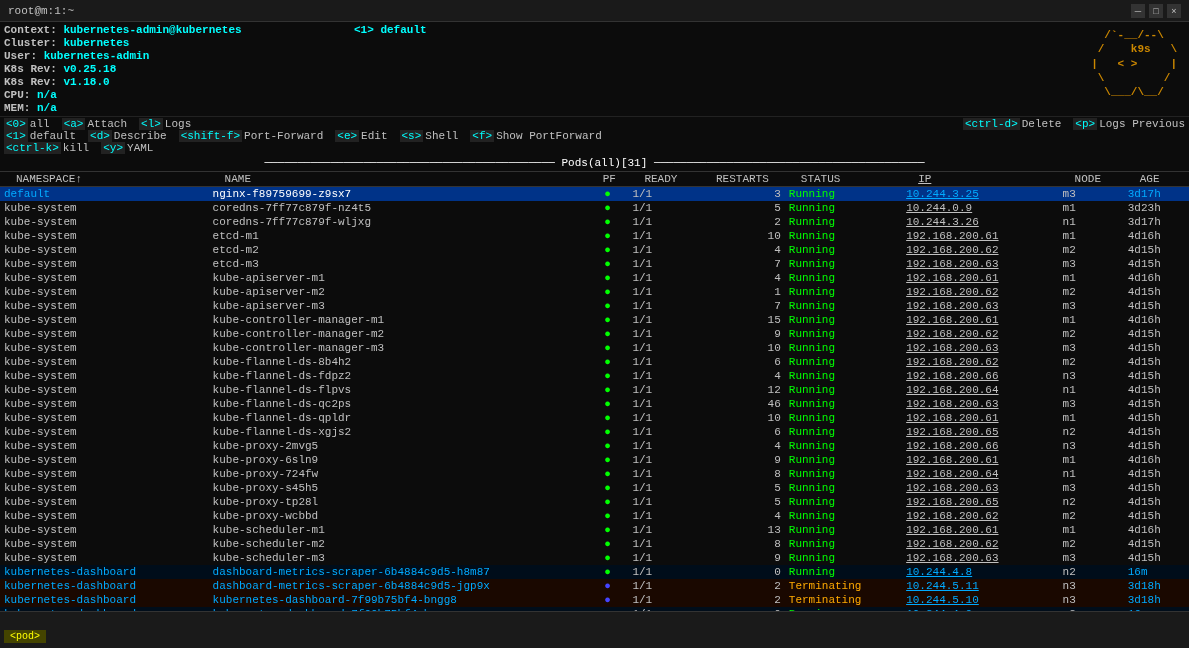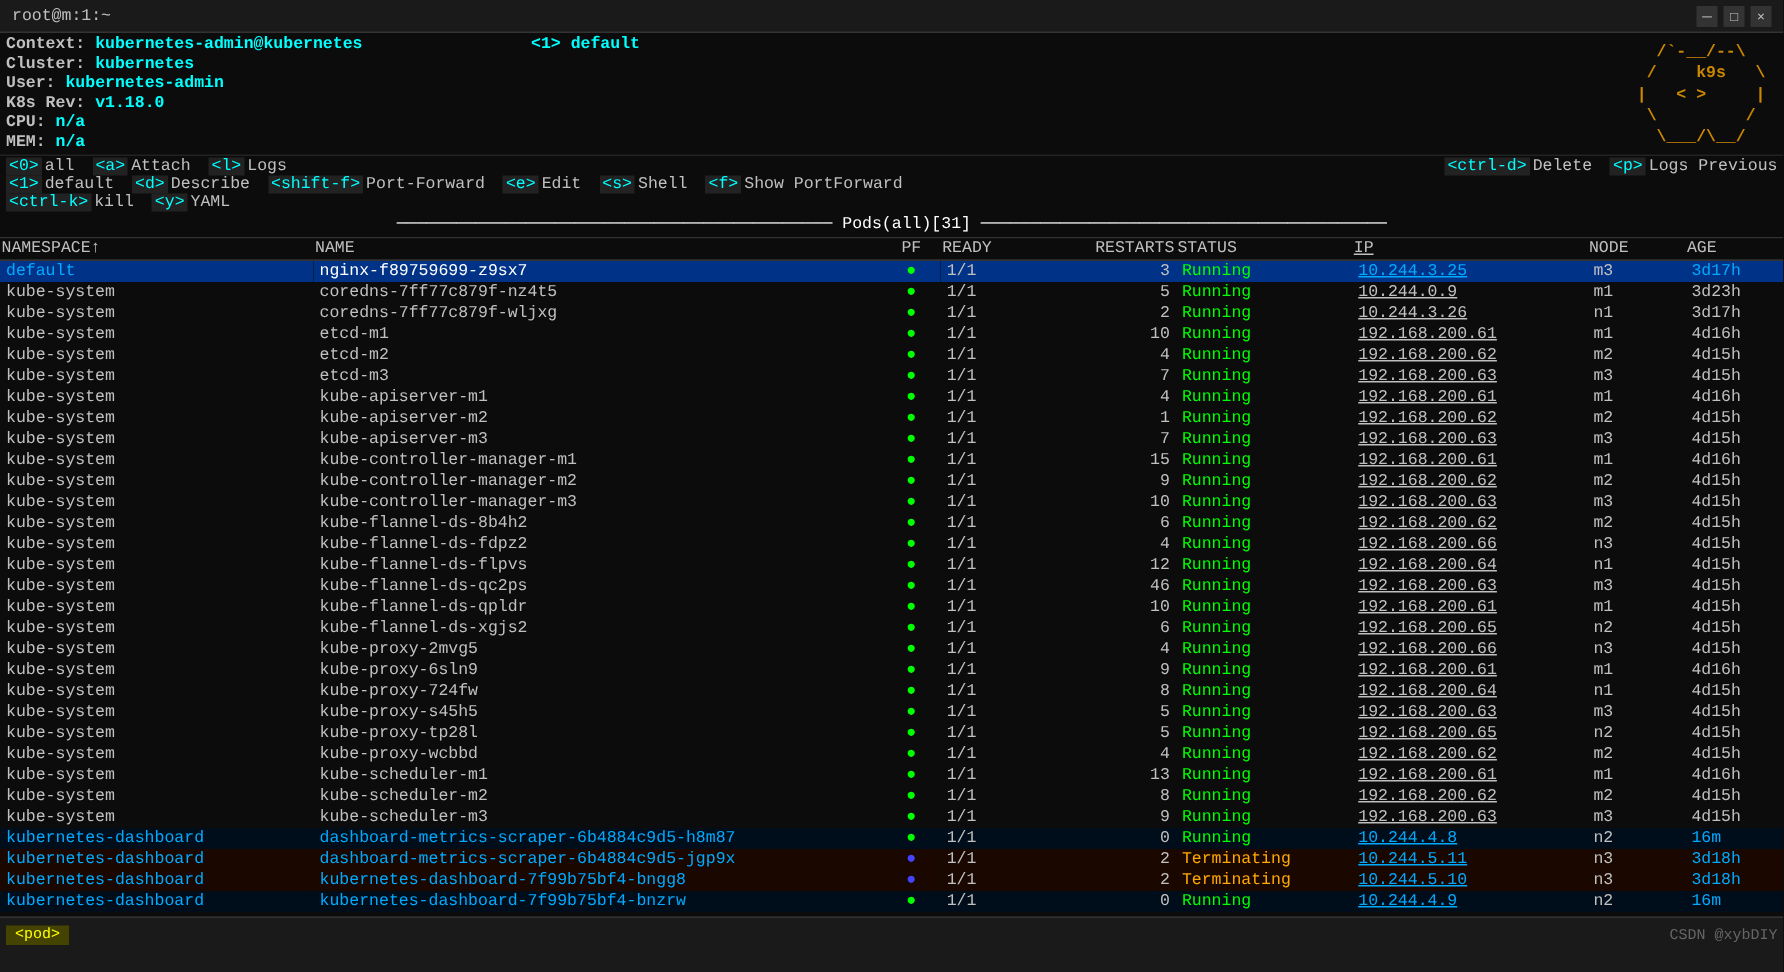--- a/index.html
+++ b/index.html
@@ -116,21 +116,21 @@
     }
 
     thead tr {
       background: #0c0c0c;
     }
 
     thead th {
       color: #c0c0c0;
       font-weight: normal;
       text-align: left;
-      padding: 1px 1px;
+      padding: 1px 16px;
       font-size: 11px;
       border-bottom: 1px solid #333;
       white-space: nowrap;
       overflow: hidden;
     }
 
     tbody tr {
       cursor: pointer;
     }
 
@@ -151,21 +151,21 @@
     .col-status { width: 90px; }
     .col-ip { width: 120px; text-decoration: underline; }
     .col-node { width: 50px; }
     .col-age { width: 50px; }
 
     
     #status-bar {
       background: #1a1a1a;
       height: 20px;
       display: flex;
-      align-items: flex-end;
+      align-items: flex-start;
       padding: 18px 4px;
       border-top: 1px solid #333;
       justify-content: space-between;
     }
 
     #status-bar .pod-badge {
       background: #444400;
       color: #ffff00;
       padding: 1px 6px;
       font-size: 10px;
@@ -197,20 +197,24 @@
         <span class="info-key">Context:</span>
         <span class="info-val">kubernetes-admin@kubernetes</span>
       </div>
       <div class="info-line">
         <span class="info-key">Cluster:</span>
         <span class="info-val">kubernetes</span>
       </div>
       <div class="info-line">
         <span class="info-key">User:</span>
         <span class="info-val">kubernetes-admin</span>
+      </div>
+      <div class="info-line">
+        <span class="info-key">K8s Rev:</span>
+        <span class="info-val">v0.25.18</span>
       </div>
       <div class="info-line">
         <span class="info-key">K8s Rev:</span>
         <span class="info-val">v1.18.0</span>
       </div>
       <div class="info-line">
         <span class="info-key">CPU:</span>
         <span class="info-val">n/a</span>
       </div>
       <div class="info-line">

